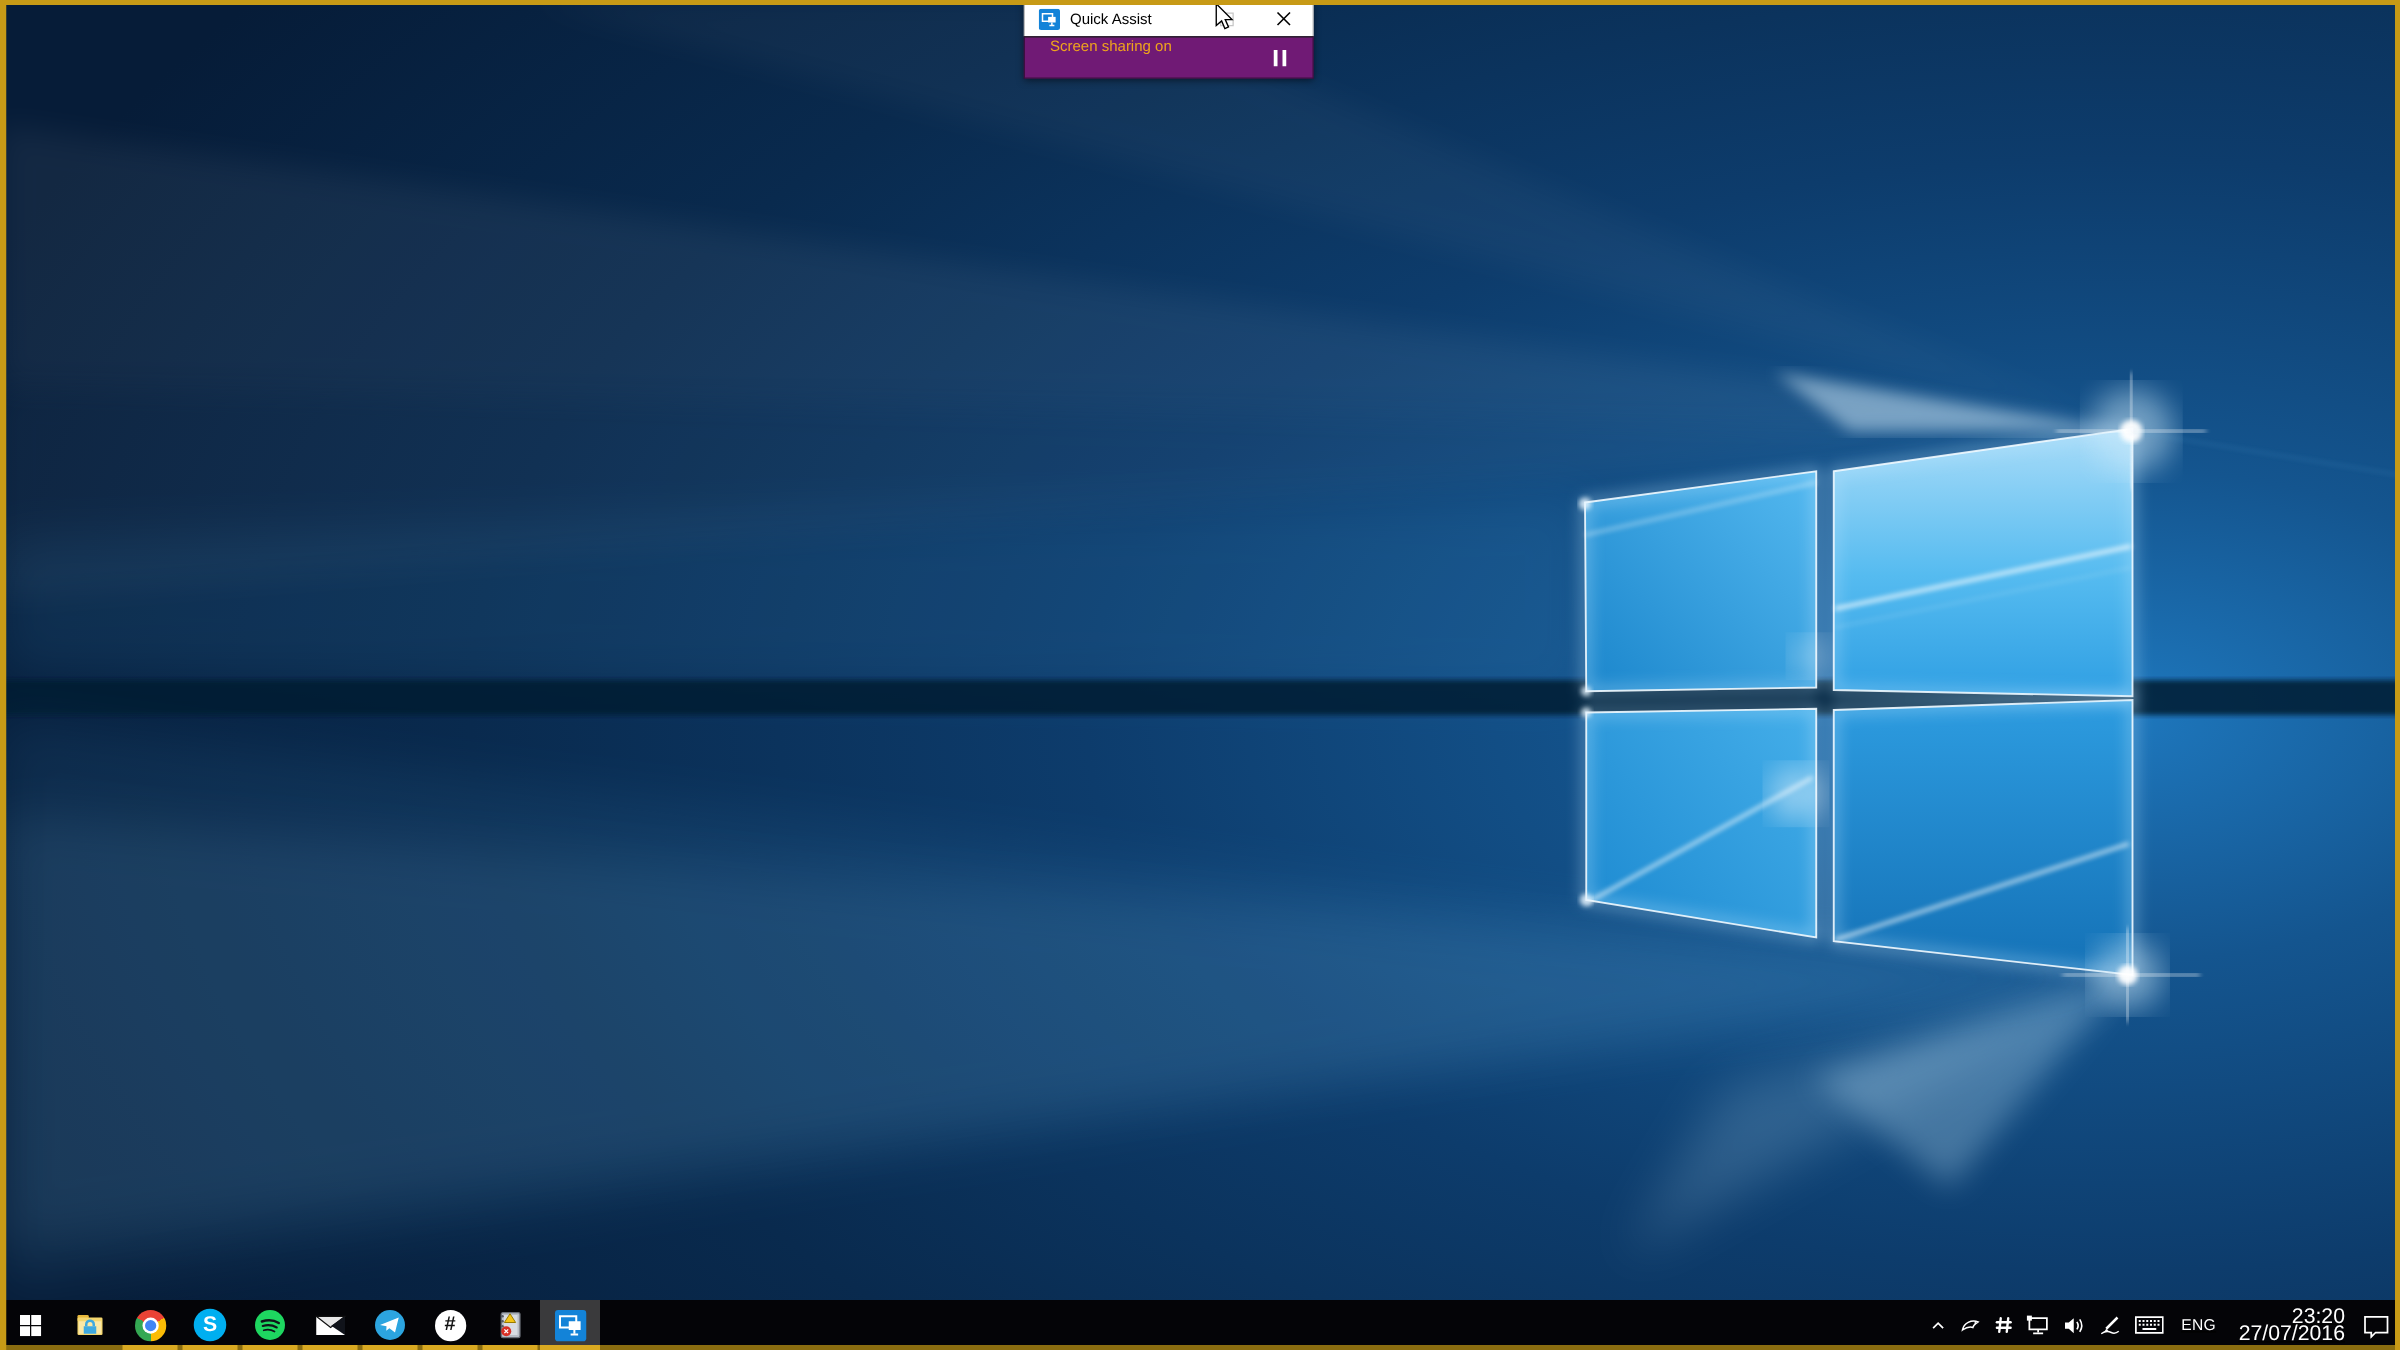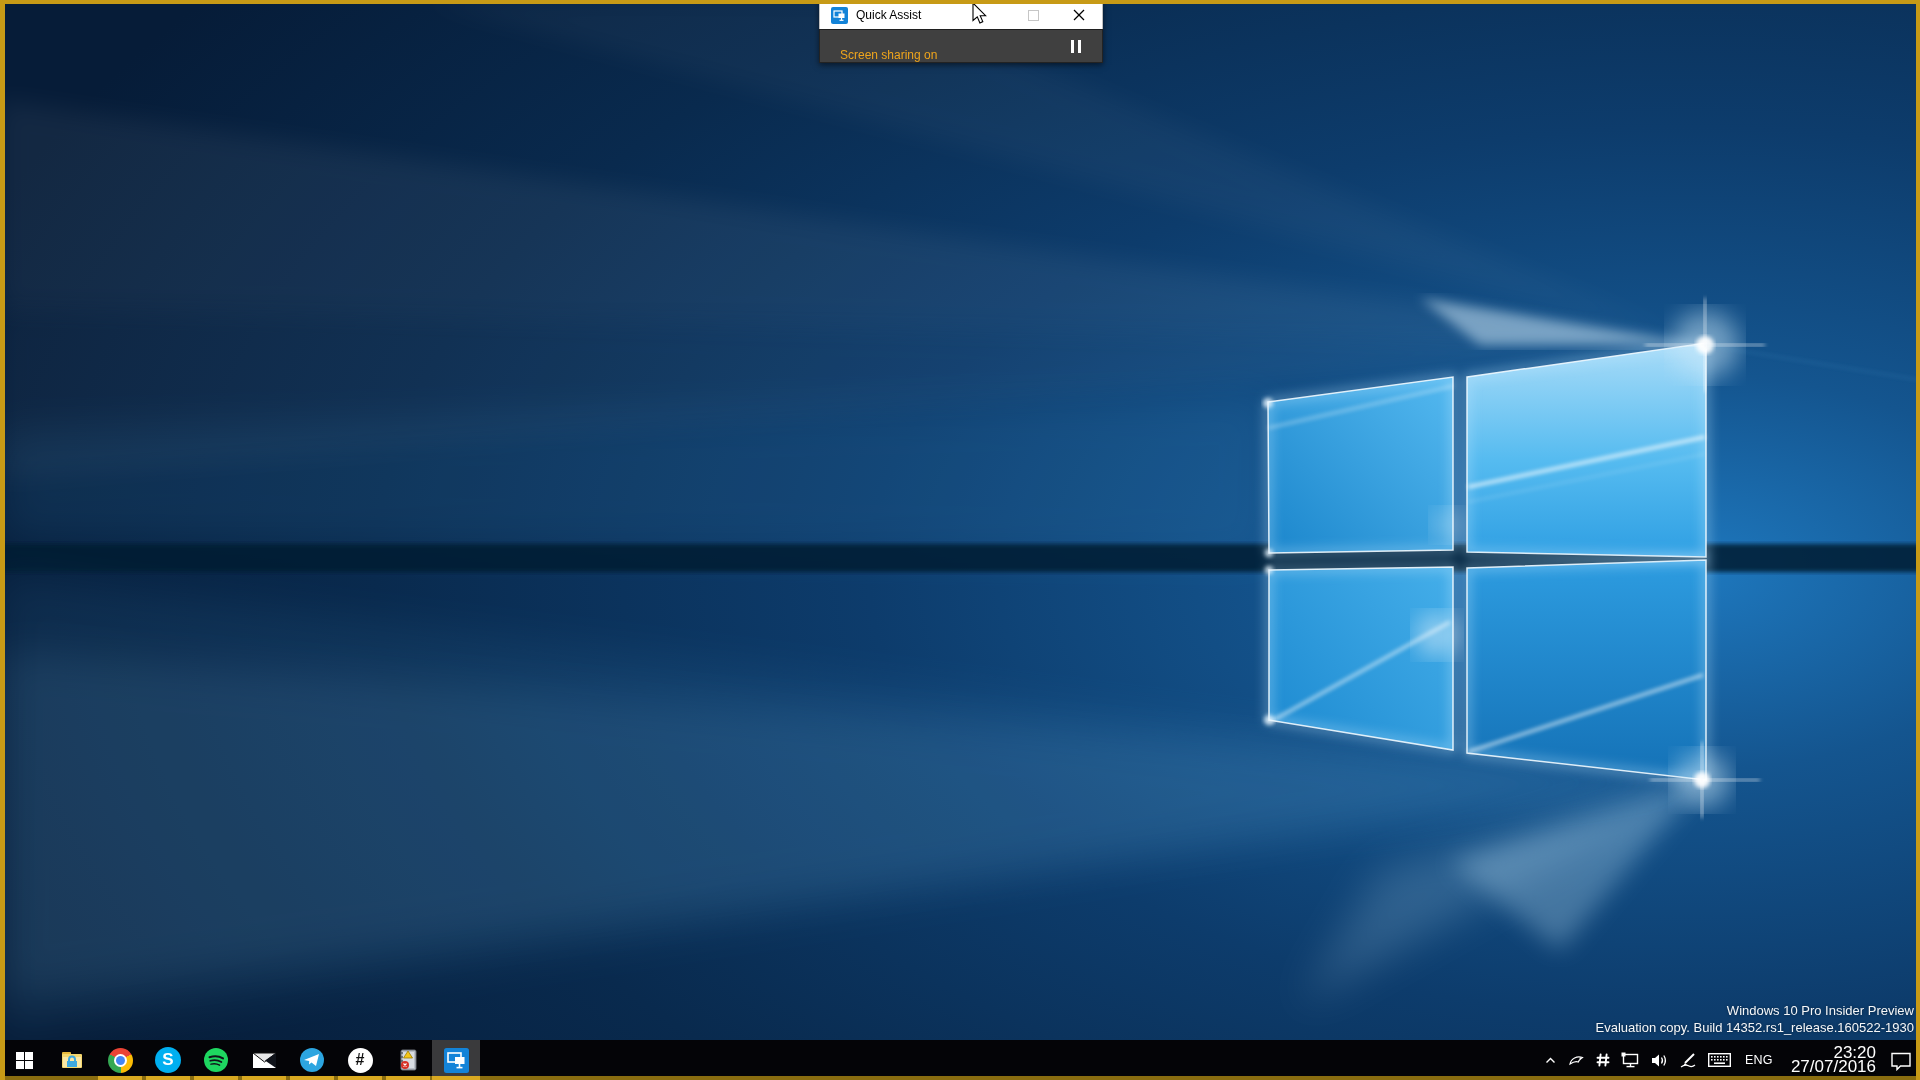--- a/index.html
+++ b/index.html
@@ -8,30 +8,30 @@
 
   
   .wallpaper{position:absolute;left:0;top:0;width:1920px;height:1040px;z-index:1;}
 
   
   .watermark{position:absolute;right:6px;bottom:44px;z-index:5;text-align:right;
              color:rgba(255,255,255,.96);font-size:13px;line-height:17px;
              text-shadow:0 0 3px rgba(0,0,0,.45);}
 
   
-  .qa-window{position:absolute;left:819px;top:0;width:284px;z-index:20;
+  .qa-window{position:absolute;left:819px;top:0;width:232px;z-index:20;
              box-shadow:0 2px 6px rgba(0,0,0,.55);}
   .qa-titlebar{height:29px;background:#ffffff;display:flex;align-items:center;position:relative;
                border:1px solid rgba(0,0,0,.25);border-bottom:none;box-sizing:border-box;}
   .qa-appicon{width:17px;height:17px;margin-left:11px;flex:0 0 auto;}
   .qa-title{font-size:12px;color:#000;margin-left:8px;white-space:nowrap;}
   .qa-controls{position:absolute;right:0;top:0;height:100%;display:flex;}
   .qa-btn{width:46px;height:100%;display:flex;align-items:center;justify-content:center;}
   .max-box{width:9px;height:9px;border:1px solid #c6c6c6;}
-  .qa-banner{height:34px;background:#404040;display:flex;align-items:flex-end;position:relative;
+  .qa-banner{height:34px;background:#701a75;display:flex;align-items:flex-start;position:relative;
              border:1px solid rgba(0,0,0,.45);border-top:1px solid #1f1f1f;box-sizing:border-box;}
   .banner-text{color:#efa51c;font-size:12px;margin-left:20px;white-space:nowrap;}
   .pause-icon{position:absolute;right:21px;top:10px;display:flex;gap:4px;}
   .pause-icon i{display:block;width:3px;height:13px;background:#fff;}
 
   
   .cursor{position:absolute;left:972px;top:3px;z-index:40;}
 
   
   .taskbar{position:absolute;left:0;bottom:0;width:1920px;height:40px;background:#040407;z-index:30;}
@@ -156,24 +156,20 @@
       <g fill="#e8f6ff" opacity="0.85" filter="url(#b2)">
         <circle cx="1268" cy="403" r="5"></circle>
           <circle cx="1269" cy="553" r="4"></circle>
         <circle cx="1269" cy="570" r="4"></circle>
           <circle cx="1269" cy="720" r="5"></circle>
       </g>
       <line x1="1705" y1="345" x2="1920" y2="380" stroke="#5fa8d8" stroke-width="1.5" opacity="0.25" filter="url(#b2)"></line>
     </svg>
   </div>
 
-  <div class="watermark">
-    <div>Windows 10 Pro Insider Preview</div>
-    <div>Evaluation copy. Build 14352.rs1_release.160522-1930</div>
-  </div>
 
   <div class="qa-window">
     <div class="qa-titlebar">
       <svg class="qa-appicon" viewBox="0 0 17 17">
         <rect x="0" y="0" width="17" height="17" rx="2" fill="#1383d8"></rect>
         <rect x="3" y="4" width="8" height="6" fill="none" stroke="#fff" stroke-width="1.2"></rect>
         <rect x="7.5" y="6.5" width="6" height="4.5" fill="#fff"></rect>
         <line x1="10.5" y1="11" x2="10.5" y2="13" stroke="#fff" stroke-width="1.2"></line>
         <line x1="8.5" y1="13.3" x2="12.5" y2="13.3" stroke="#fff" stroke-width="1.2"></line>
       </svg>

